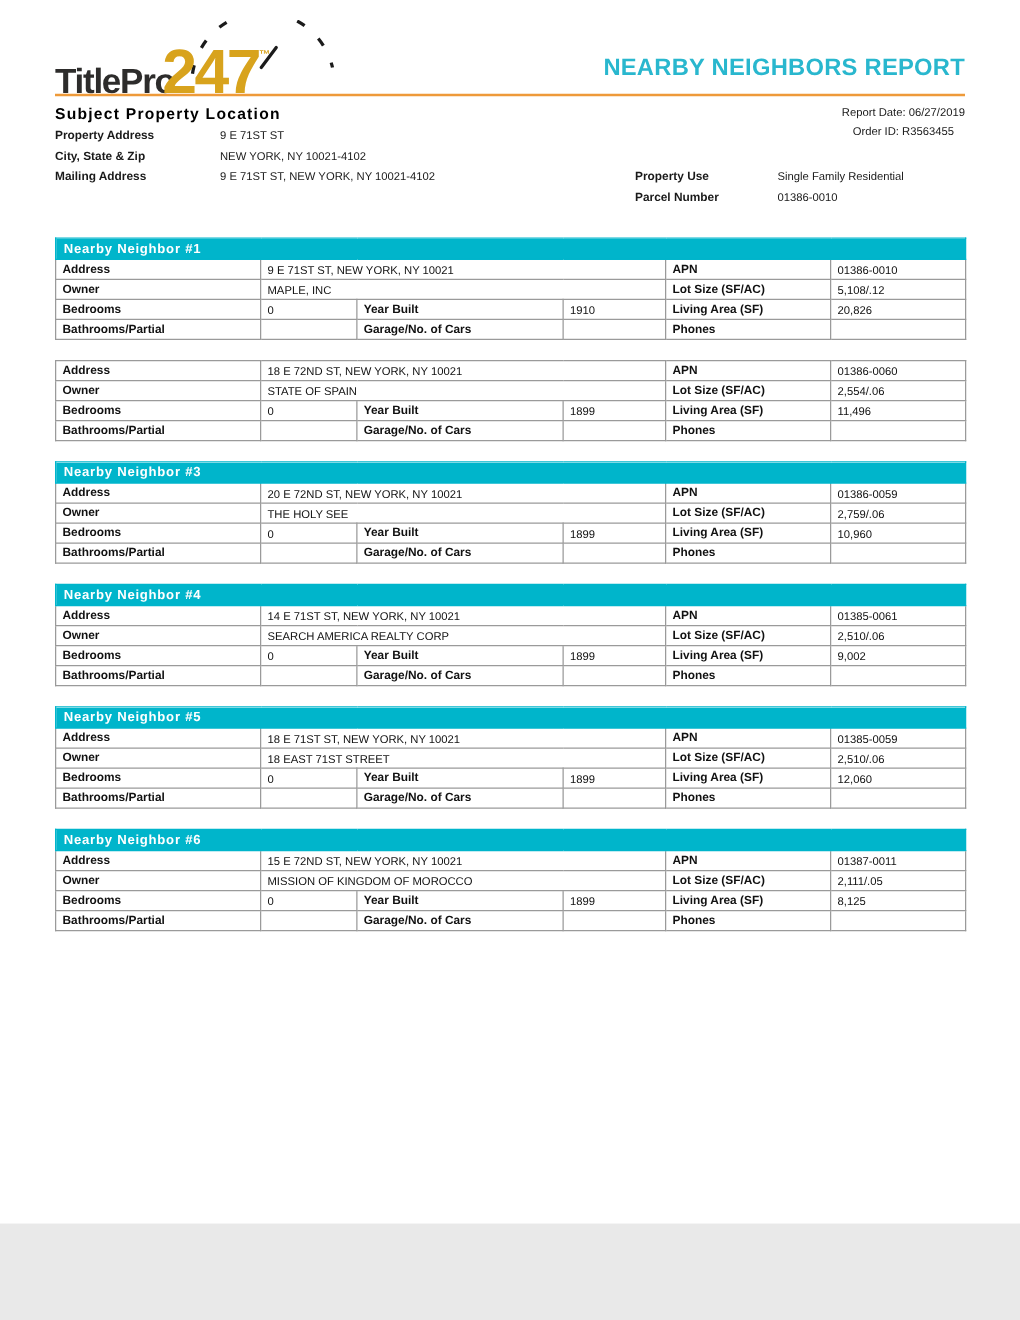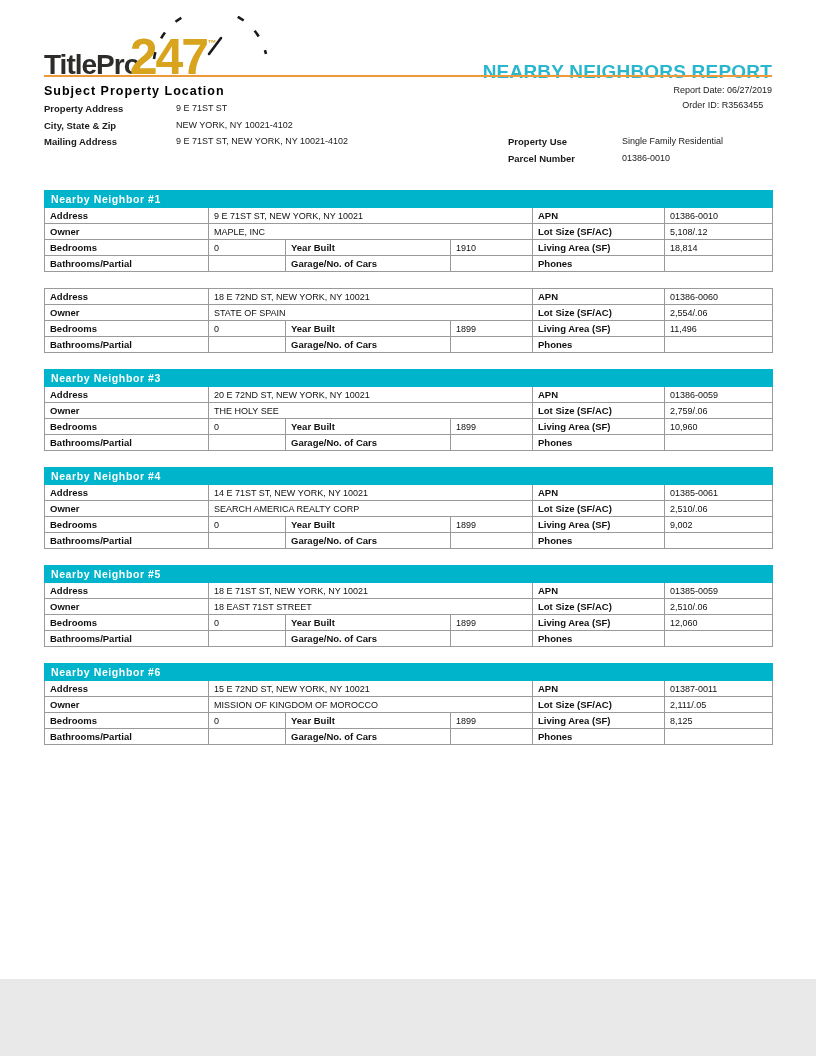--- a/index.html
+++ b/index.html
@@ -25,21 +25,21 @@
   
   .logo{ position:absolute; left:44px; top:10px; height:64px; }
   .logo-text{ position:absolute; left:0; top:28px; white-space:nowrap; }
   .logo-brand{ font-size:28px; font-weight:bold; letter-spacing:-1px; color:#2d2c2b; vertical-align:baseline; }
   .logo-number{ font-size:50px; font-weight:bold; letter-spacing:-2px; color:var(--gold); margin-left:-10px; vertical-align:baseline; line-height:0; }
   .logo-tm{ font-size:9px; font-weight:bold; color:var(--gold); vertical-align:28px; }
   .logo-clock{ position:absolute; left:100px; top:6px; }
   .report-title{
     position:absolute; right:44px; top:44px;
     font-size:19px; font-weight:bold; color:var(--title-teal);
-    letter-spacing:0.2px; white-space:nowrap;margin-top:17px;
+    letter-spacing:0.2px; white-space:nowrap;
   }
   .orange-rule{ position:absolute; left:44px; top:75px; width:728px; height:2px; background:var(--orange); }
 
   
   .subject{ position:absolute; left:44px; top:84px; width:728px; }
   .subject-heading{ font-size:12.5px; font-weight:bold; letter-spacing:1px; color:#000; margin-bottom:5px; }
   .subject-body{ position:relative; }
   .srow{ display:flex; height:16.5px; align-items:flex-start; }
   .slabel{ width:132px; font-size:9.5px; font-weight:bold; }
   .svalue{ font-size:9px; }
@@ -147,21 +147,21 @@
     <td colspan="3">MAPLE, INC</td>
     <td class="lb">Lot Size (SF/AC)</td>
     <td>5,108/.12</td>
   </tr>
   <tr>
     <td class="lb">Bedrooms</td>
     <td>0</td>
     <td class="lb">Year Built</td>
     <td>1910</td>
     <td class="lb">Living Area (SF)</td>
-    <td>18,814</td>
+    <td>20,826</td>
   </tr>
   <tr>
     <td class="lb">Bathrooms/Partial</td>
     <td></td>
     <td class="lb">Garage/No. of Cars</td>
     <td></td>
     <td class="lb">Phones</td>
     <td></td>
   </tr>
 </tbody>

